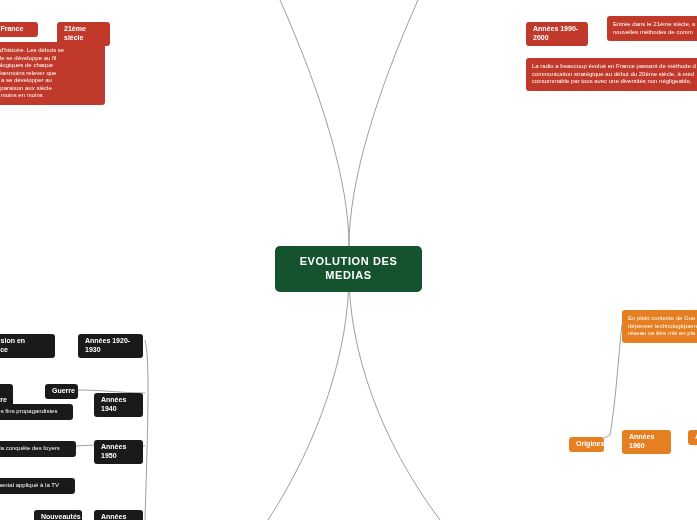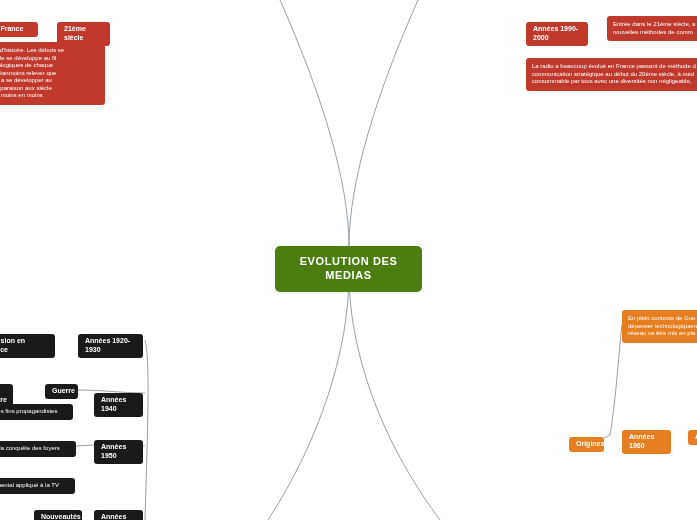--- a/index.html
+++ b/index.html
@@ -30,21 +30,21 @@
     pointer-events: none;
   }
   .node {
     position: absolute;
     box-sizing: border-box;
     border-radius: 4px;
     line-height: 1.25;
     white-space: pre-wrap;
   }
   .central {
-    background: #4d7c0f;
+    background: #14532d;
     color: #ffffff;
     font-size: 11px;
     font-weight: bold;
     letter-spacing: 0.6px;
     padding: 9px 14px;
     text-align: center;
     border-radius: 5px;
   }
   .pill-red {
     background: #c0392b;

